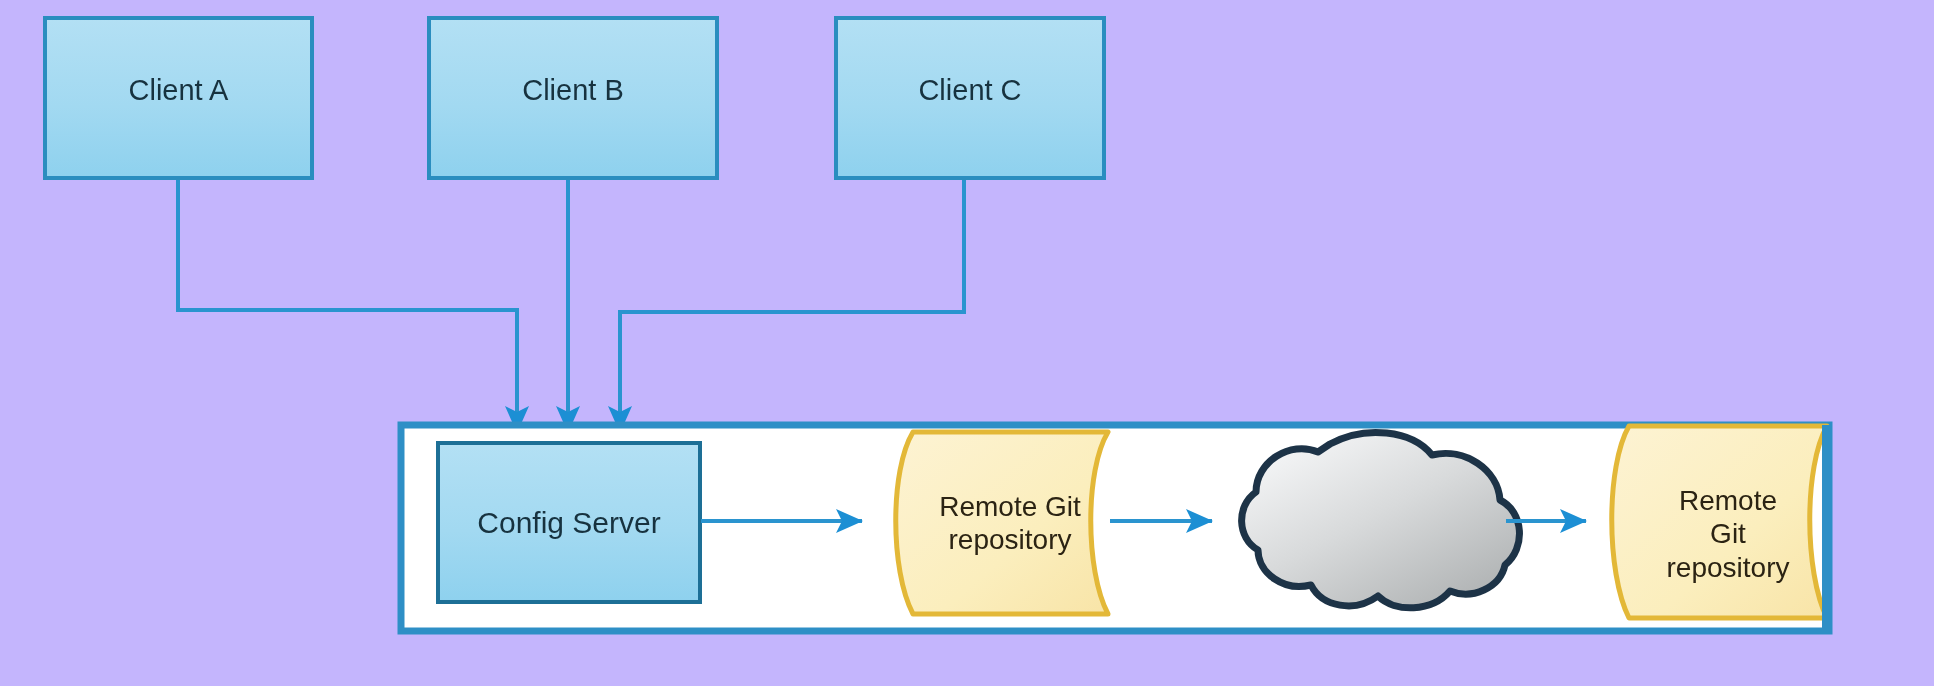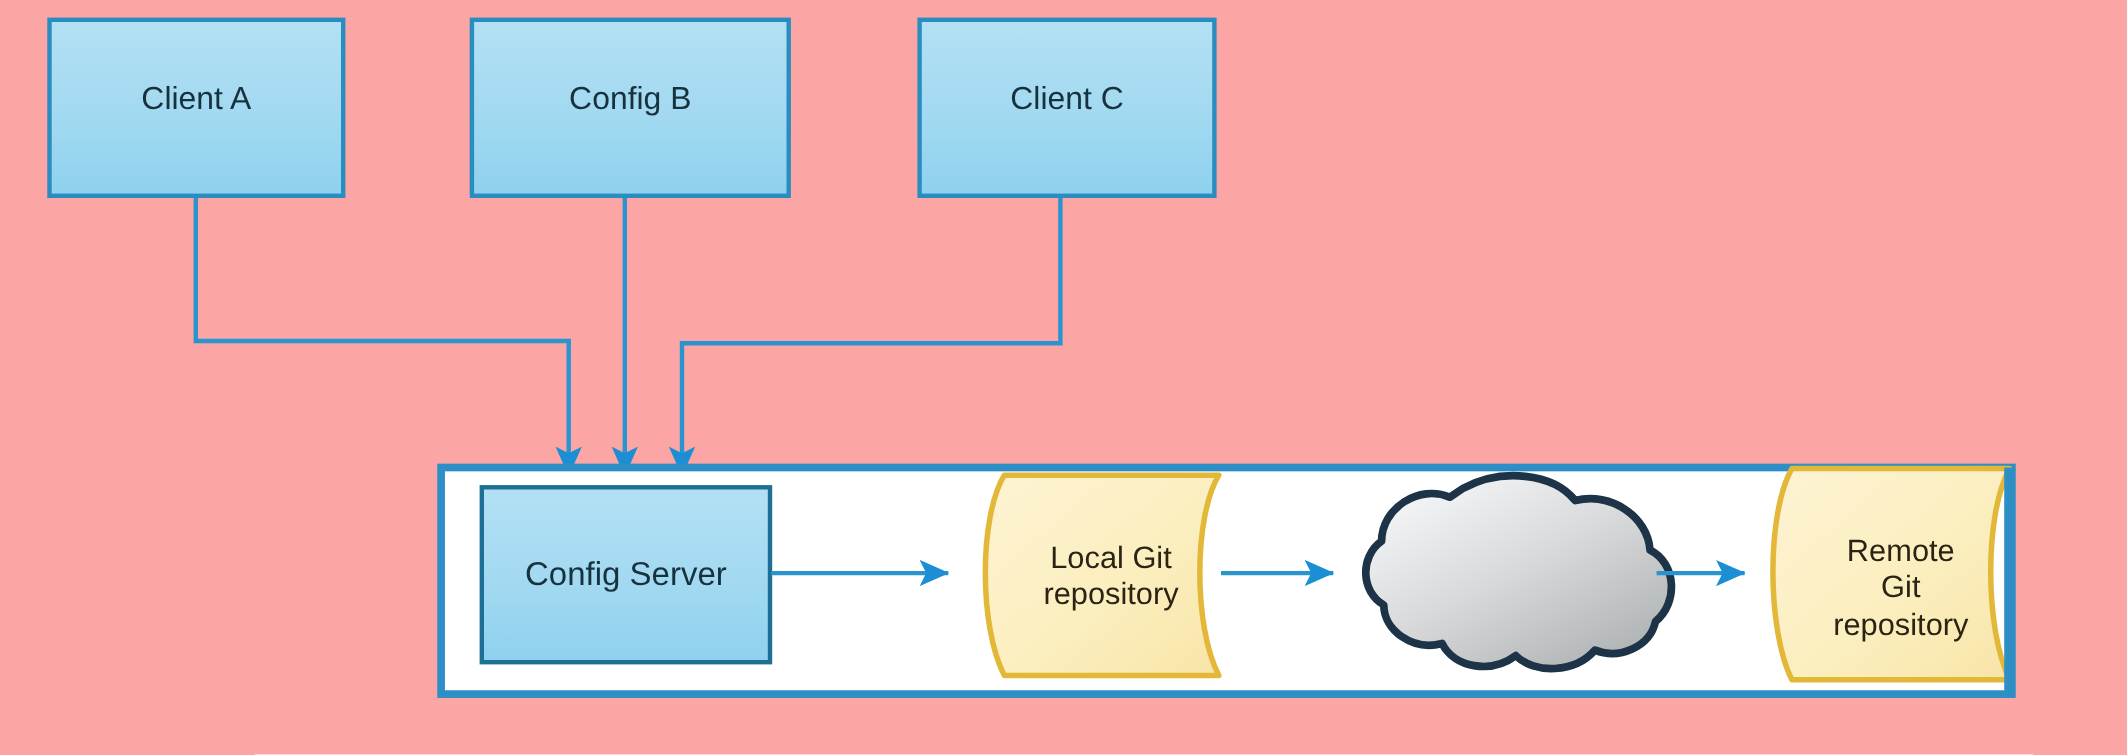--- a/index.html
+++ b/index.html
@@ -7,21 +7,21 @@
     padding: 0;
     background: #ffffff;
   }
   body {
     font-family: "Liberation Sans", sans-serif;
   }
   #canvas {
     position: relative;
     width: 1934px;
     height: 686px;
-    background: #fca5a5;
+    background: #c4b5fd;
     overflow: hidden;
   }
   #diagram-svg {
     position: absolute;
     left: 0;
     top: 0;
     width: 1934px;
     height: 686px;
   }
   .node-label {
@@ -134,26 +134,26 @@
              C 1606,466 1606,572 1629,618
              L 1827,618
              C 1804,572 1804,466 1827,426
              Z" fill="url(#repoGrad)" stroke="#e3b838" stroke-width="5" stroke-linejoin="round"></path>
 
     <path d="M1826,425 L1826,631" fill="none" stroke="#2e8fc6" stroke-width="8"></path>
   </svg>
 
   <div class="node-label client-label" style="left:45px; top:18px; width:267px; height:145px;">Client A</div>
 
-  <div class="node-label client-label" style="left:429px; top:18px; width:288px; height:145px;">Config B</div>
+  <div class="node-label client-label" style="left:429px; top:18px; width:288px; height:145px;">Client B</div>
 
   <div class="node-label config-label" style="left:438px; top:443px; width:262px; height:159px;">Config Server</div>
 
   <div class="node-label client-label" style="left:836px; top:18px; width:268px; height:145px;">Client C</div>
 
-  <div class="node-label repo-label" style="left:905px; top:432px; width:210px; height:182px;">Local Git
+  <div class="node-label repo-label" style="left:905px; top:432px; width:210px; height:182px;">Remote Git
 repository</div>
 
   <div class="node-label repo-label" style="left:1622px; top:438px; width:212px; height:192px;">Remote
 Git
 repository</div>
 
 </div>
 
 </body></html>

